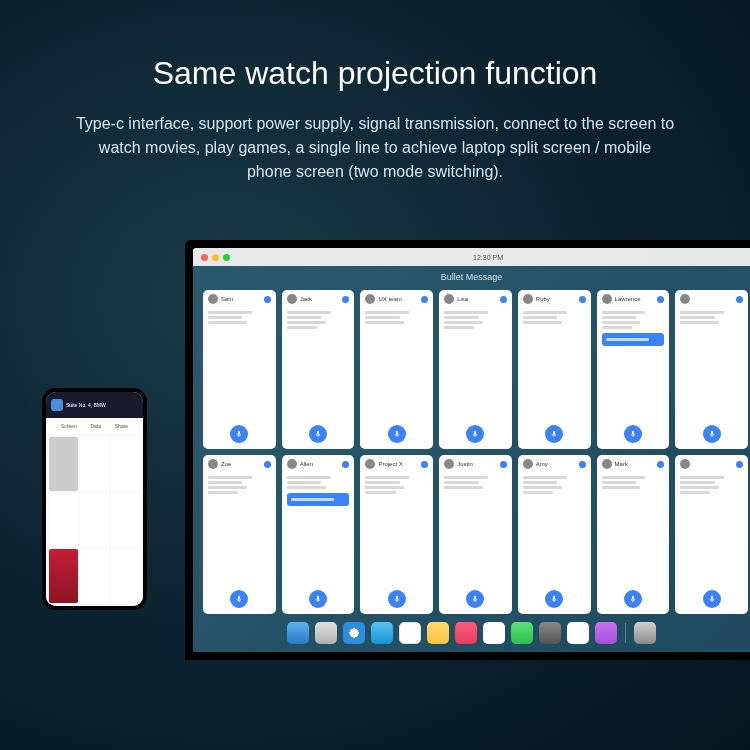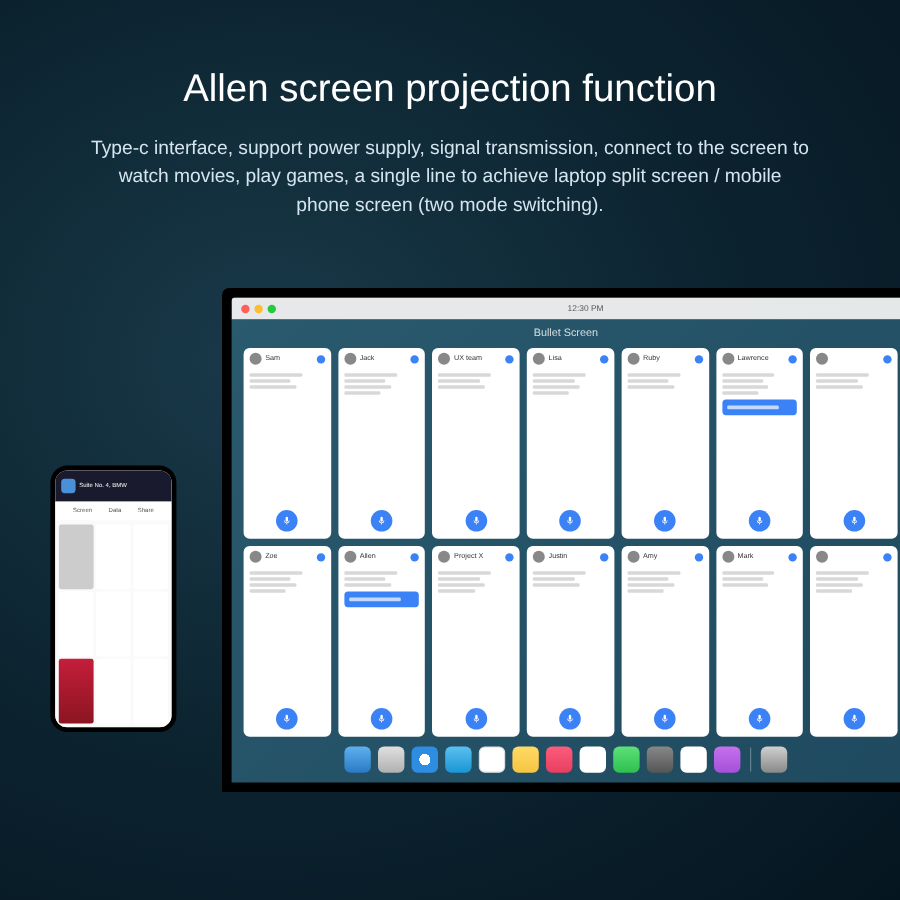--- a/index.html
+++ b/index.html
@@ -211,21 +211,21 @@
 .dock-msg { background: linear-gradient(#5de078, #2dc04e); }
 .dock-prefs { background: linear-gradient(#888, #555); }
 .dock-app1 { background: #fff; }
 .dock-app2 { background: linear-gradient(#c471ed, #a450d8); }
 .dock-sep { width: 1px; height: 20px; background: rgba(255,255,255,0.3); margin: 0 2px; }
 .dock-trash { background: linear-gradient(#d0d0d0, #888); }
 </style>
 </head>
 <body>
 
-<h1 class="title">Allen screen projection function</h1>
+<h1 class="title">Same watch projection function</h1>
 <p class="description">Type-c interface, support power supply, signal transmission, connect to the screen to watch movies, play games, a single line to achieve laptop split screen / mobile phone screen (two mode switching).</p>
 
 <div class="phone">
   <div class="phone-screen">
     <div class="phone-top">
       <div class="phone-top-icon"></div>
       <div class="phone-top-text">Suite No. 4, BMW</div>
     </div>
     <div class="phone-tabs">
       <span>Screen</span>
@@ -247,21 +247,21 @@
 </div>
 
 <div class="monitor">
   <div class="monitor-screen">
     <div class="macos-bar">
       <div class="traffic-light tl-red"></div>
       <div class="traffic-light tl-yellow"></div>
       <div class="traffic-light tl-green"></div>
       <div class="macos-bar-center">12:30 PM</div>
     </div>
-    <div class="window-title">Bullet Screen</div>
+    <div class="window-title">Bullet Message</div>
     <div class="message-grid" id="msg-grid">
         <div class="msg-card">
           <div class="msg-head">
     <div class="msg-avatar"></div>
     <div class="msg-name">Sam</div>
     <div class="msg-dot"></div>
           </div>
           <div class="msg-body">
             <div class="msg-line" style="width: 70%;"></div>
             <div class="msg-line" style="width: 55%;"></div>

